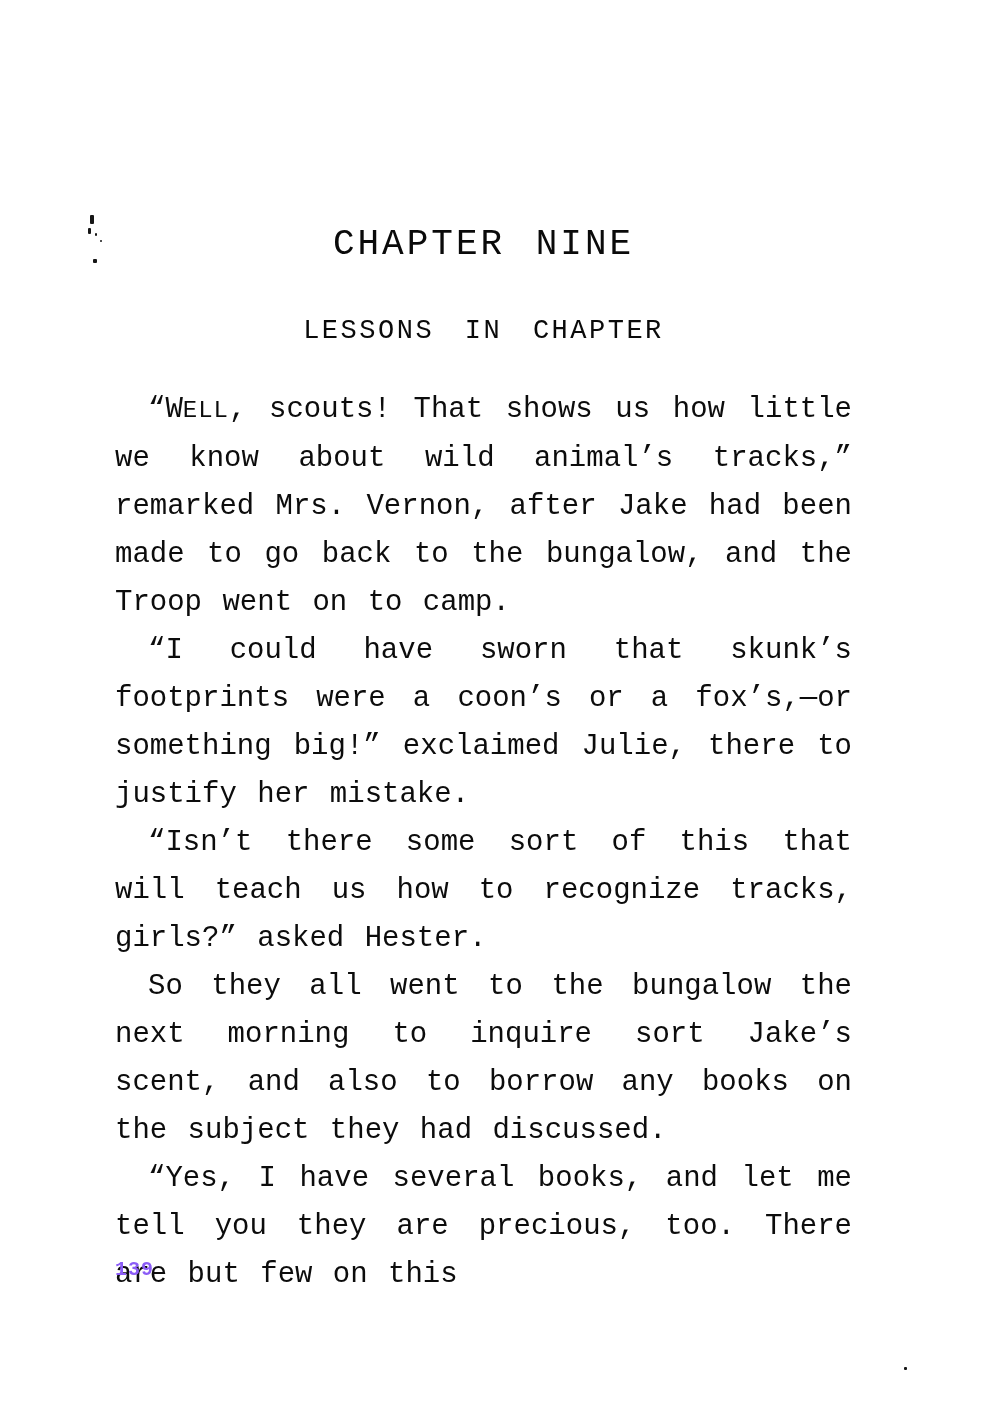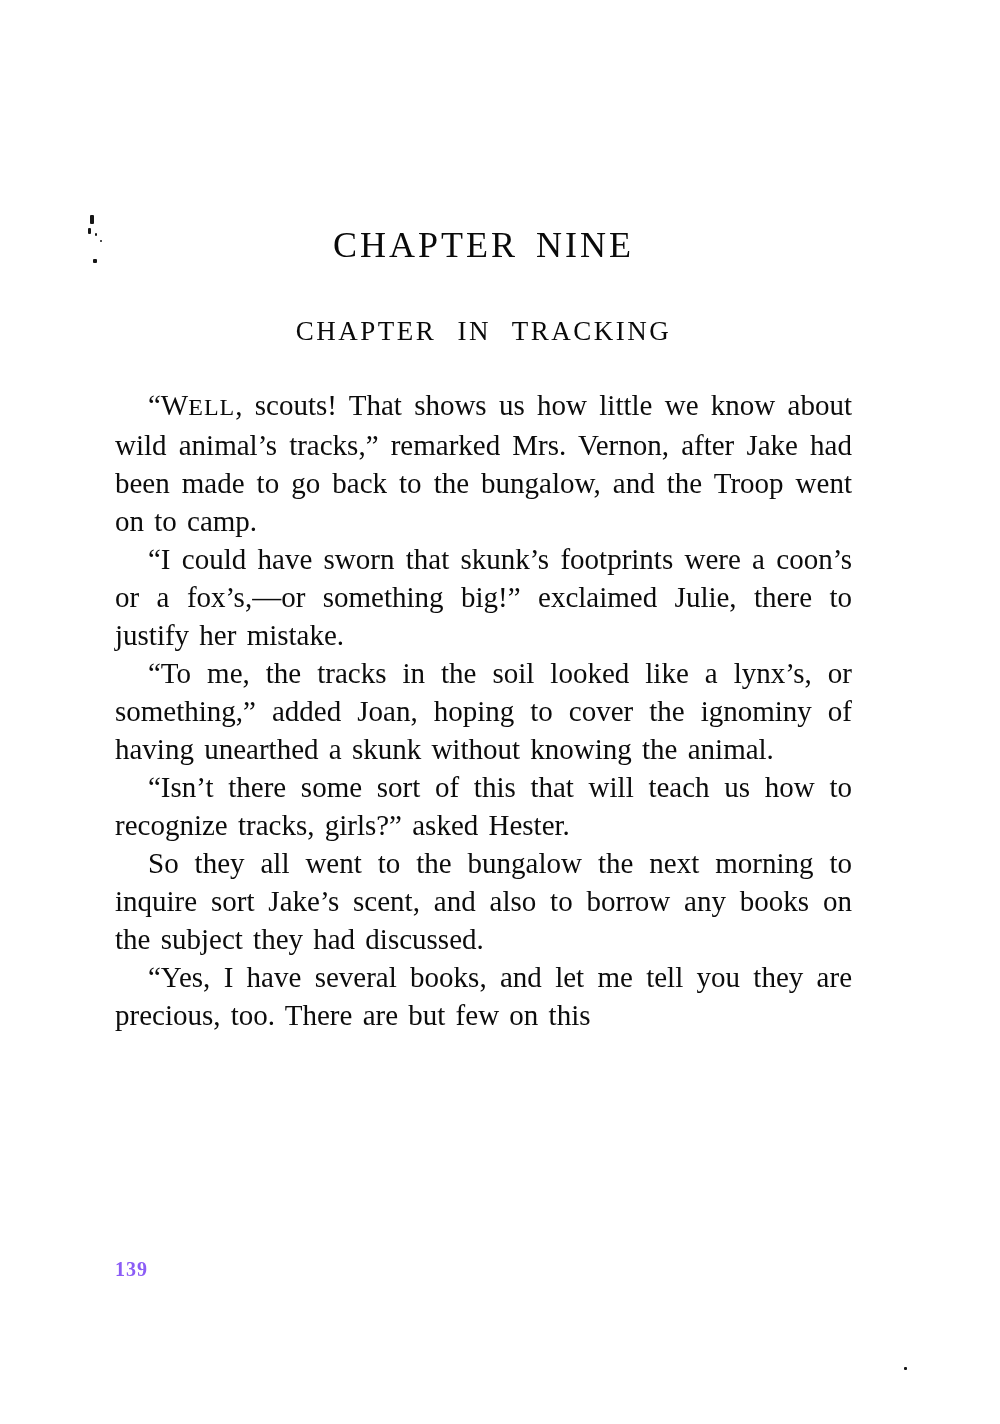--- a/index.html
+++ b/index.html
@@ -6,21 +6,21 @@
     margin: 0;
     padding: 0;
     background: #ffffff;
   }
   .page {
     position: relative;
     width: 960px;
     height: 1424px;
     background: #ffffff;
     color: #0b0b0b;
-    font-family: Liberation Serif, serif;
+    font-family: Liberation Mono, monospace;
     overflow: hidden;
   }
   .content {
     position: absolute;
     left: 115px;
     top: 0;
     width: 737px;
   }
   .chapter-title {
     position: absolute;
@@ -49,21 +49,21 @@
   .body-text {
     position: absolute;
     top: 386px;
     left: 0;
     width: 737px;
   }
   .body-text p {
     margin: 0;
     padding: 0;
     font-size: 29px;
-    line-height: 38px;
+    line-height: 48px;
     text-align: justify;
     text-indent: 33px;
     word-spacing: 3px;
     color: #0c0c0c;
   }
   .sc {
     font-size: 24px;
     letter-spacing: 1px;
   }
   .page-number {
@@ -97,29 +97,28 @@
   <span class="speckle sp2"></span>
   <span class="speckle sp3"></span>
   <span class="speckle sp4"></span>
   <span class="speckle sp5"></span>
   <span class="speckle sp6"></span>
 
   <div class="content">
 
     <div class="chapter-title">CHAPTER NINE</div>
 
-    <div class="section-title">CHAPTER IN TRACKING</div>
+    <div class="section-title">LESSONS IN CHAPTER</div>
 
     <div class="body-text">
 
       <p><span>“W</span><span class="sc">ELL</span><span>, scouts!  That shows us how little we know about wild animal’s tracks,” remarked Mrs. Vernon, after Jake had been made to go back to the bungalow, and the Troop went on to camp.</span></p>
 
       <p>“I could have sworn that skunk’s footprints were a coon’s or a fox’s,—or something big!” exclaimed Julie, there to justify her mistake.</p>
 
-      <p>“To me, the tracks in the soil looked like a lynx’s, or something,” added Joan, hoping to cover the ignominy of having unearthed a skunk without knowing the animal.</p>
 
       <p>“Isn’t there some sort of this that will teach us how to recognize tracks, girls?” asked Hester.</p>
 
 
 
       <p>So they all went to the bungalow the next morning to inquire sort Jake’s scent, and also to borrow any books on the subject they had discussed.</p>
 
       <p>“Yes, I have several books, and let me tell you they are precious, too.  There are but few on this</p>
 
     </div>

